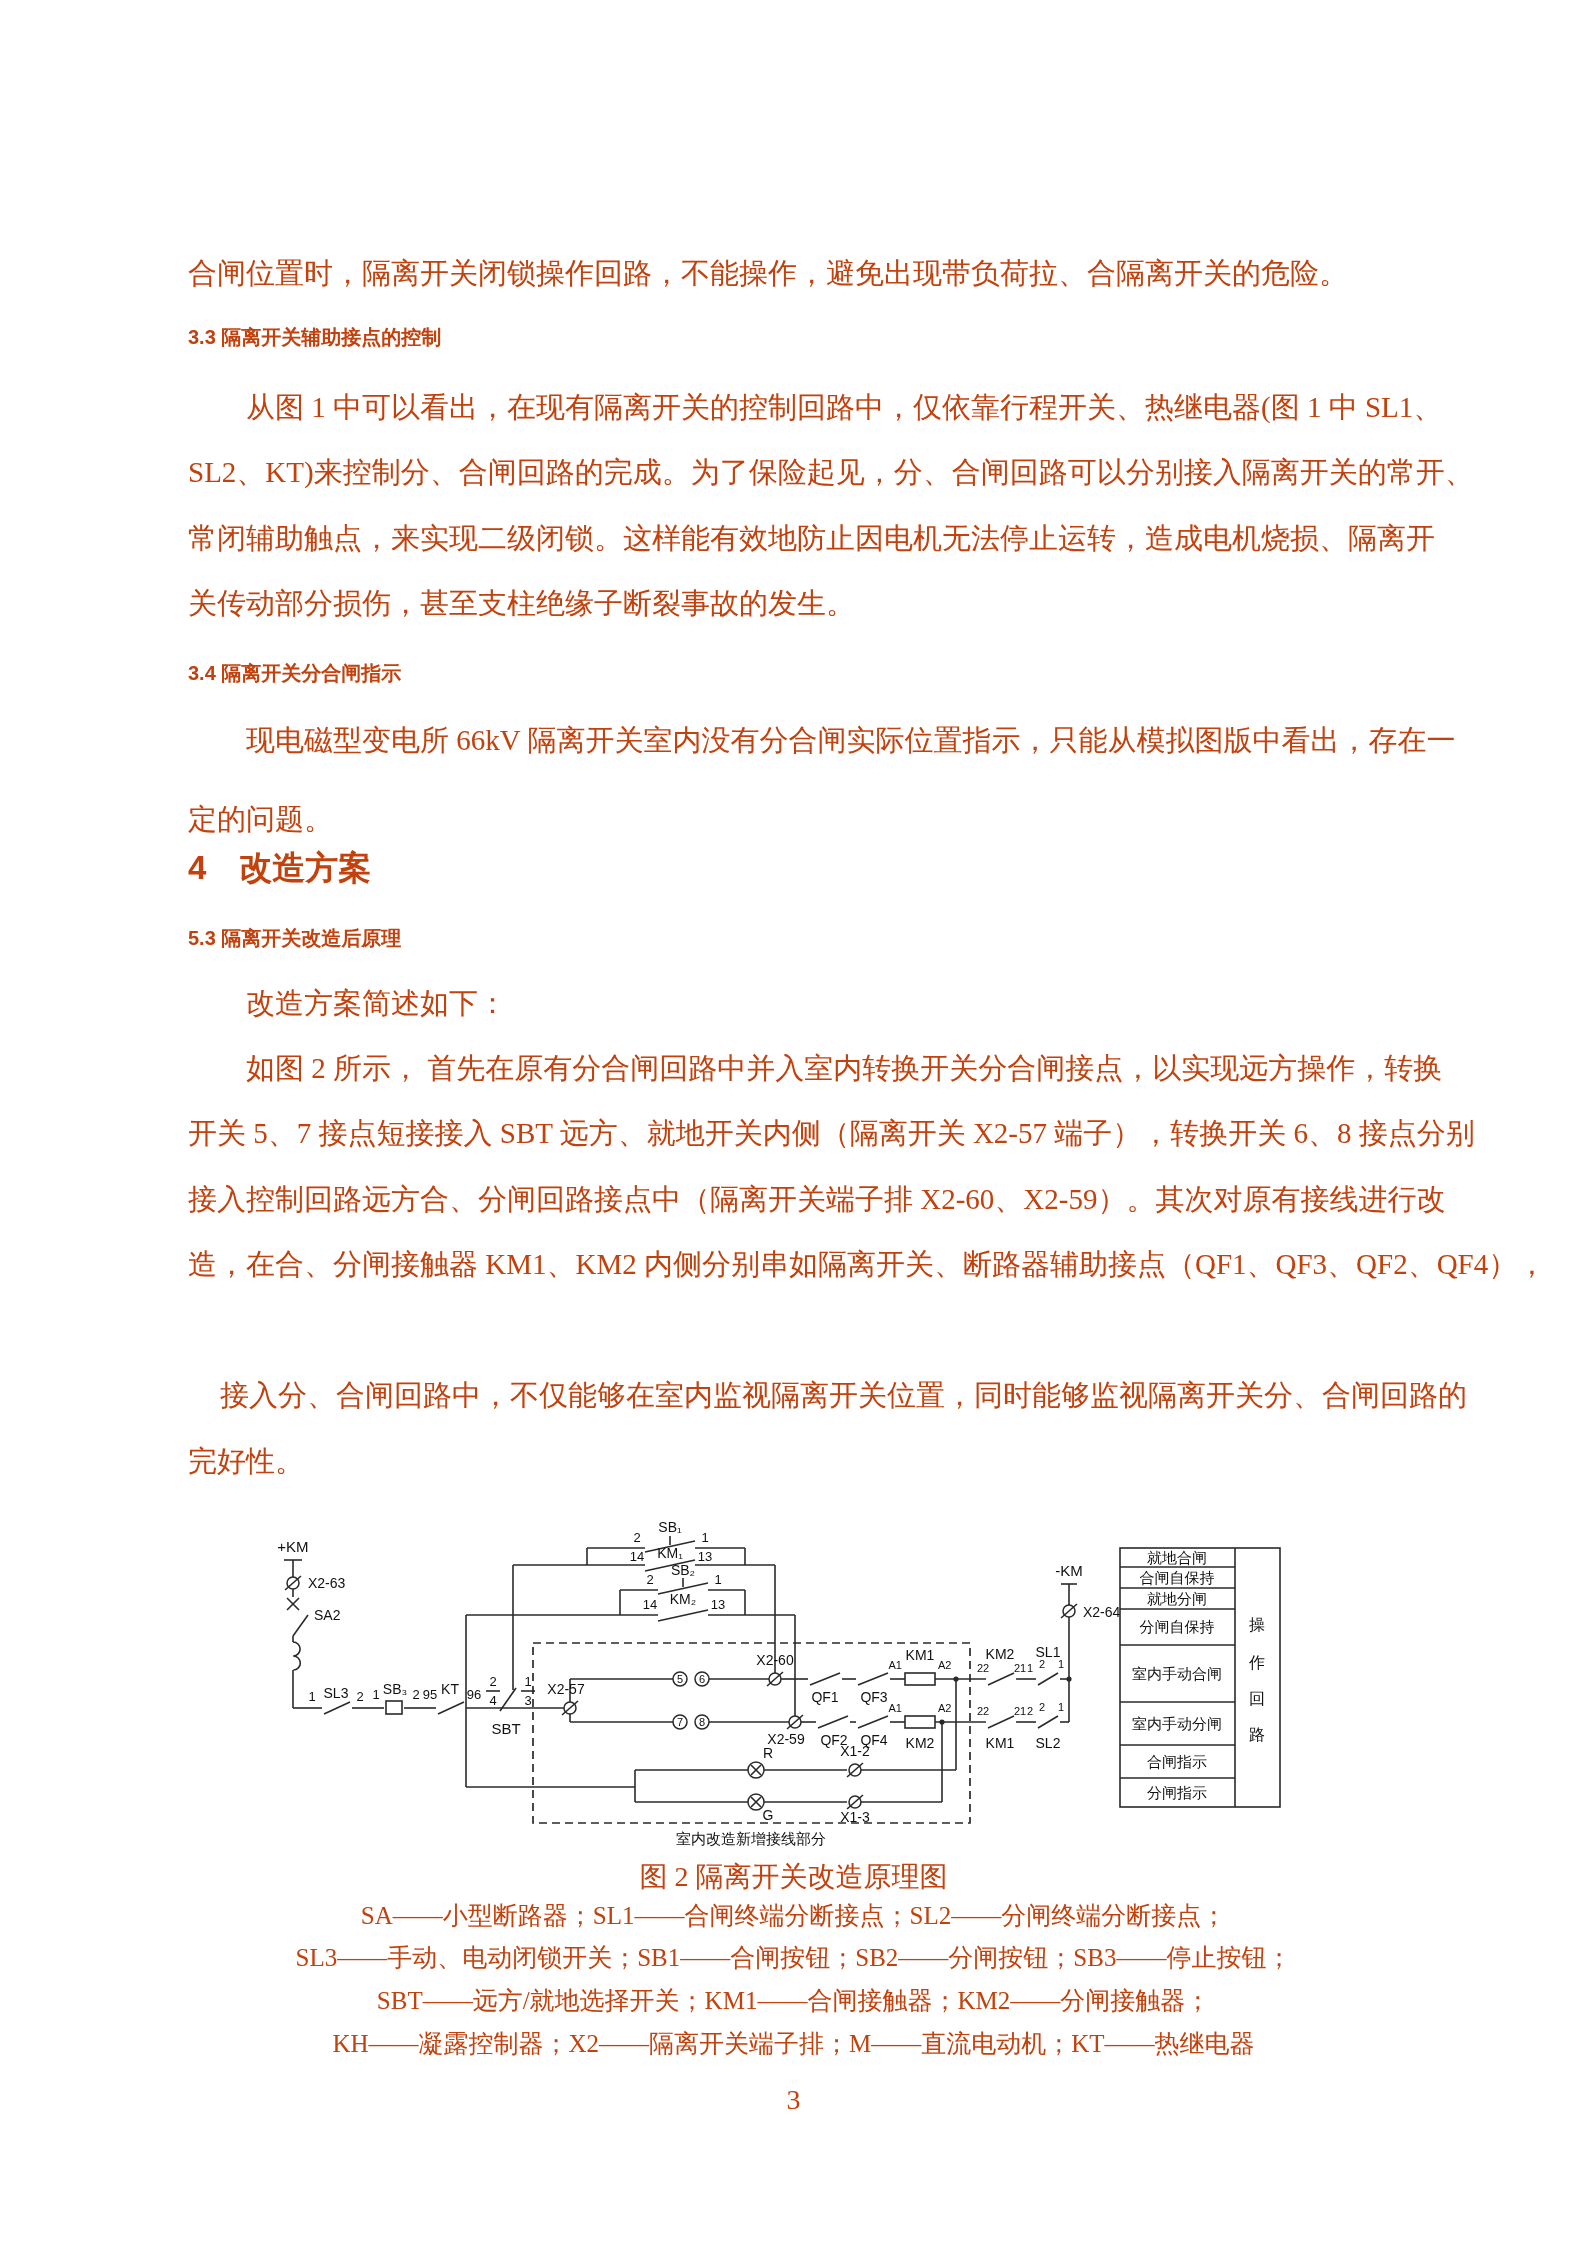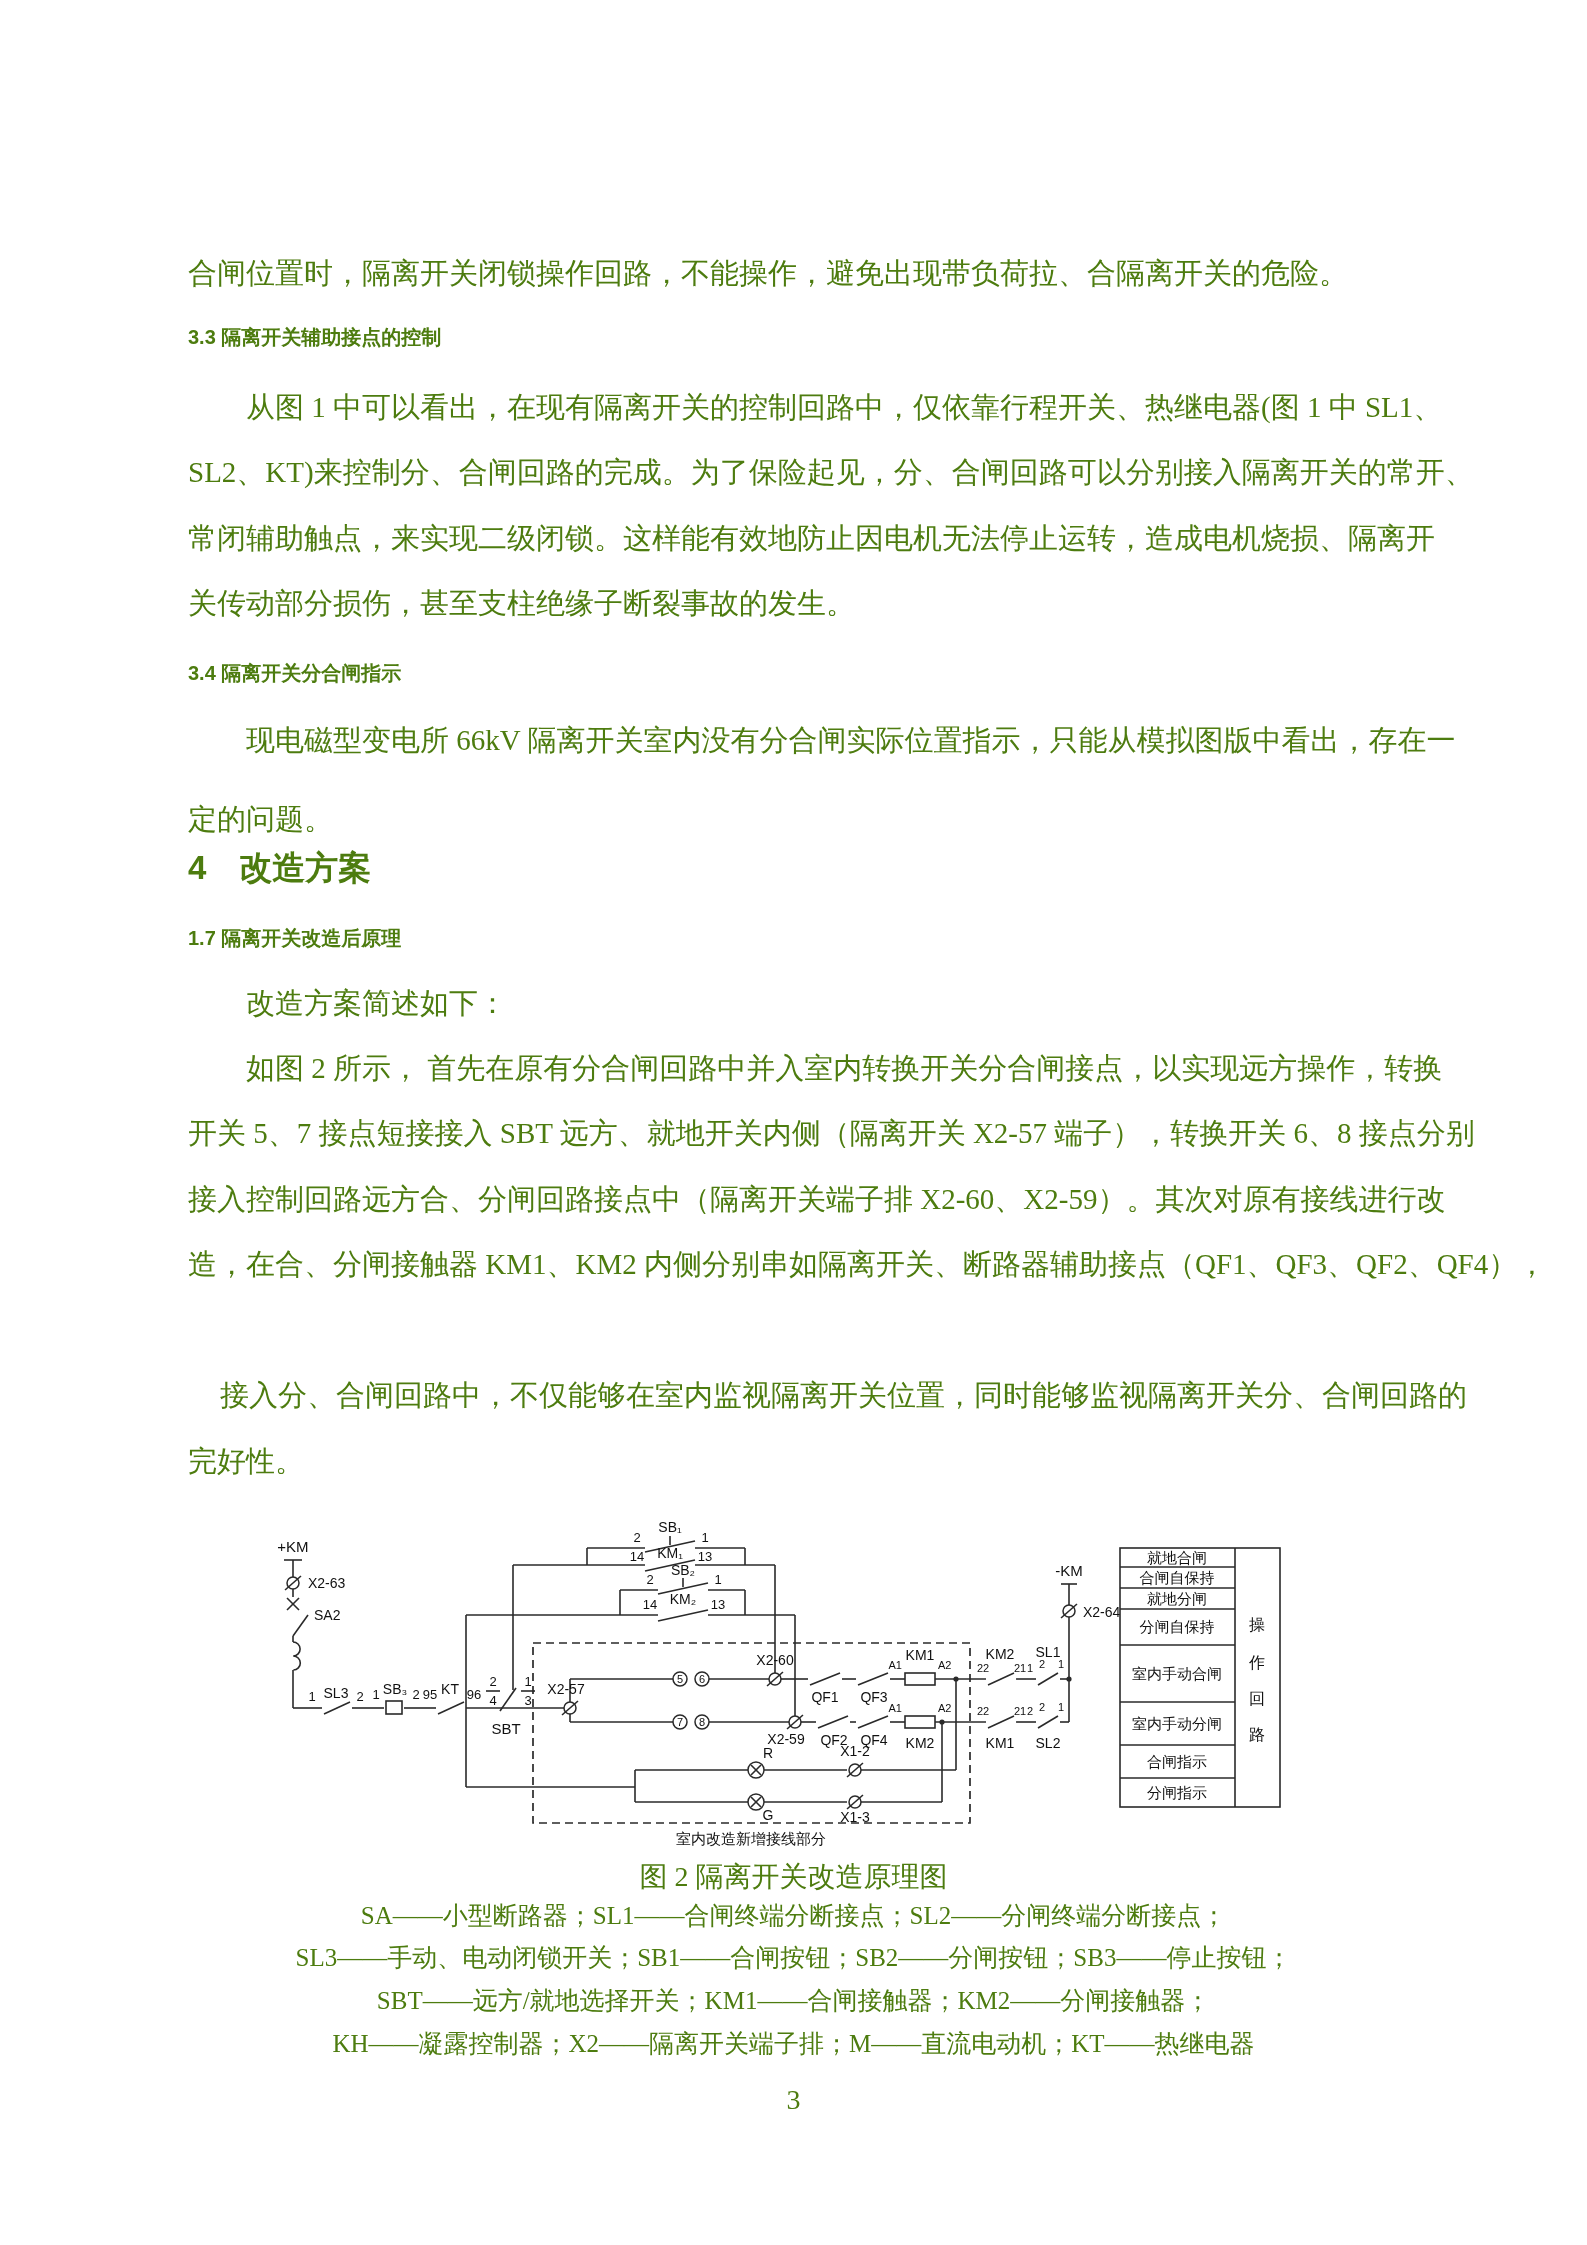--- a/index.html
+++ b/index.html
@@ -1,17 +1,17 @@
 <!DOCTYPE html>
 <html><head>
 <meta charset="utf-8">
 <style>
   html,body{margin:0;padding:0;background:#888;}
   #page{position:relative;width:1587px;height:2245px;background:#ffffff;margin:0 auto;
-        font-family:"Liberation Serif","DejaVu Serif",serif;color:#4d7c0f;overflow:hidden;}
+        font-family:"Liberation Serif","DejaVu Serif",serif;color:#c2410c;overflow:hidden;}
   .bl{position:absolute;left:188px;width:1320px;font-size:29px;line-height:34px;white-space:nowrap;
       font-family:"Liberation Serif","DejaVu Serif",serif;}
   .indent{padding-left:58px;}
   .h2{font-family:"Liberation Sans","DejaVu Sans",sans-serif;font-weight:700;font-size:20px;}
   .h1{font-family:"Liberation Sans","DejaVu Sans",sans-serif;font-weight:700;font-size:33px;}
   .center{left:0;width:1587px;text-align:center;padding-left:0;}
   .caption{font-size:28px;}
   .legend{font-size:25px;font-weight:400;}
   .pageno{font-size:28px;}
   #figure{position:absolute;left:190px;top:1518px;width:1230px;height:350px;}
@@ -31,21 +31,21 @@
   <div class="bl" style="top:256px;">合闸位置时，隔离开关闭锁操作回路，不能操作，避免出现带负荷拉、合隔离开关的危险。</div>
   <div class="bl h2" style="top:320px;">3.3 隔离开关辅助接点的控制</div>
   <div class="bl indent" style="top:390px;">从图 1 中可以看出，在现有隔离开关的控制回路中，仅依靠行程开关、热继电器(图 1 中 SL1、</div>
   <div class="bl" style="top:455px;">SL2、KT)来控制分、合闸回路的完成。为了保险起见，分、合闸回路可以分别接入隔离开关的常开、</div>
   <div class="bl" style="top:521px;">常闭辅助触点，来实现二级闭锁。这样能有效地防止因电机无法停止运转，造成电机烧损、隔离开</div>
   <div class="bl" style="top:586px;">关传动部分损伤，甚至支柱绝缘子断裂事故的发生。</div>
   <div class="bl h2" style="top:656px;">3.4 隔离开关分合闸指示</div>
   <div class="bl indent" style="top:723px;">现电磁型变电所 66kV 隔离开关室内没有分合闸实际位置指示，只能从模拟图版中看出，存在一</div>
   <div class="bl" style="top:802px;">定的问题。</div>
   <div class="bl h1" style="top:851px;">4　改造方案</div>
-  <div class="bl h2" style="top:921px;">1.7 隔离开关改造后原理</div>
+  <div class="bl h2" style="top:921px;">5.3 隔离开关改造后原理</div>
   <div class="bl indent" style="top:986px;">改造方案简述如下：</div>
   <div class="bl indent" style="top:1051px;">如图 2 所示， 首先在原有分合闸回路中并入室内转换开关分合闸接点，以实现远方操作，转换</div>
   <div class="bl" style="top:1116px;">开关 5、7 接点短接接入 SBT 远方、就地开关内侧（隔离开关 X2-57 端子），转换开关 6、8 接点分别</div>
   <div class="bl" style="top:1182px;">接入控制回路远方合、分闸回路接点中（隔离开关端子排 X2-60、X2-59）。其次对原有接线进行改</div>
   <div class="bl" style="top:1247px;">造，在合、分闸接触器 KM1、KM2 内侧分别串如隔离开关、断路器辅助接点（QF1、QF3、QF2、QF4），</div>
   <div class="bl" style="top:1378px;margin-left:32px;">接入分、合闸回路中，不仅能够在室内监视隔离开关位置，同时能够监视隔离开关分、合闸回路的</div>
   <div class="bl" style="top:1444px;">完好性。</div>
 
   <div id="figure">
   <svg width="1230" height="350" viewBox="0 0 1230 350">

